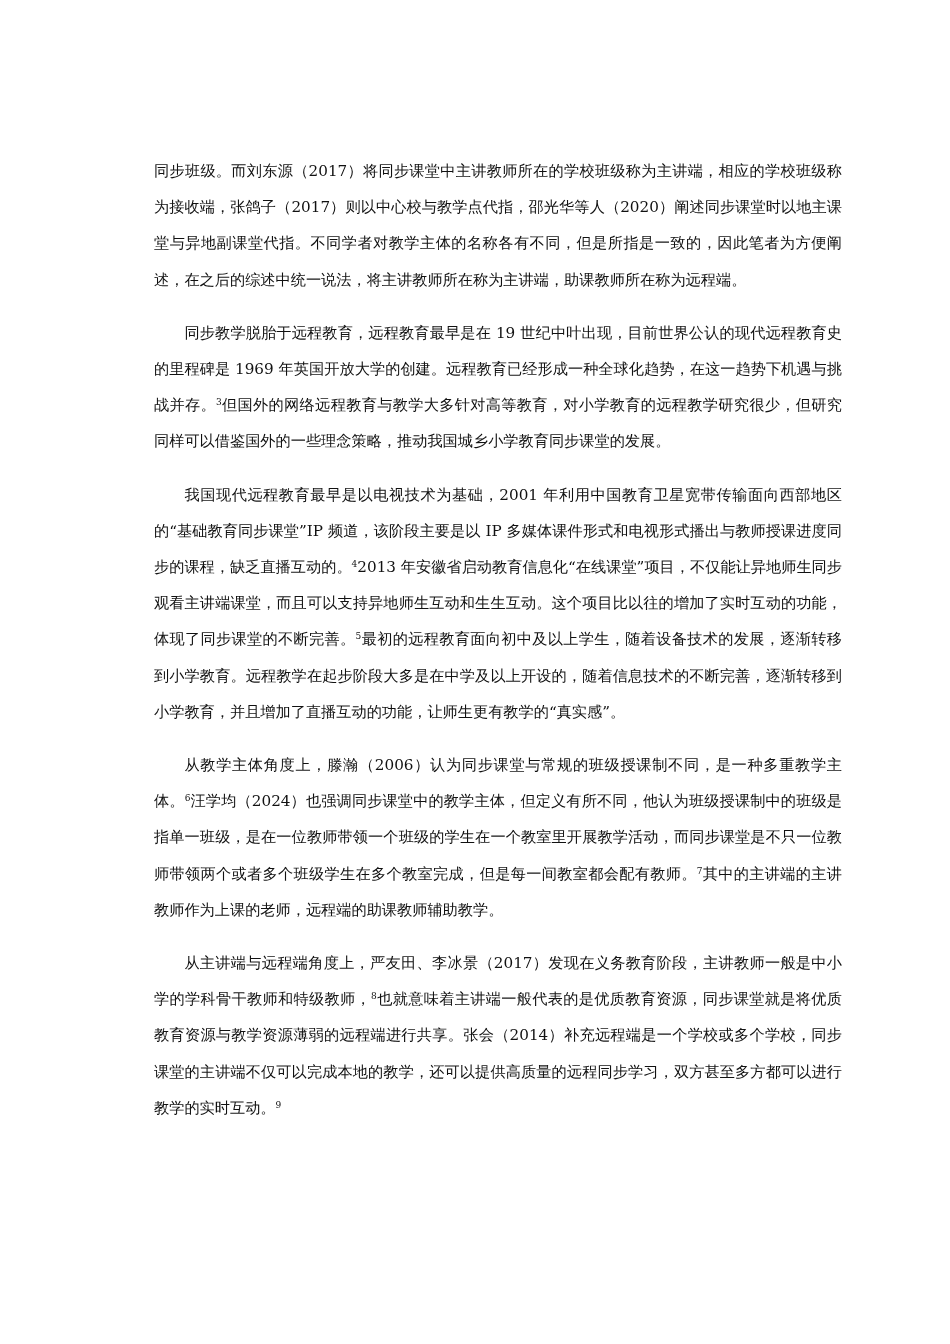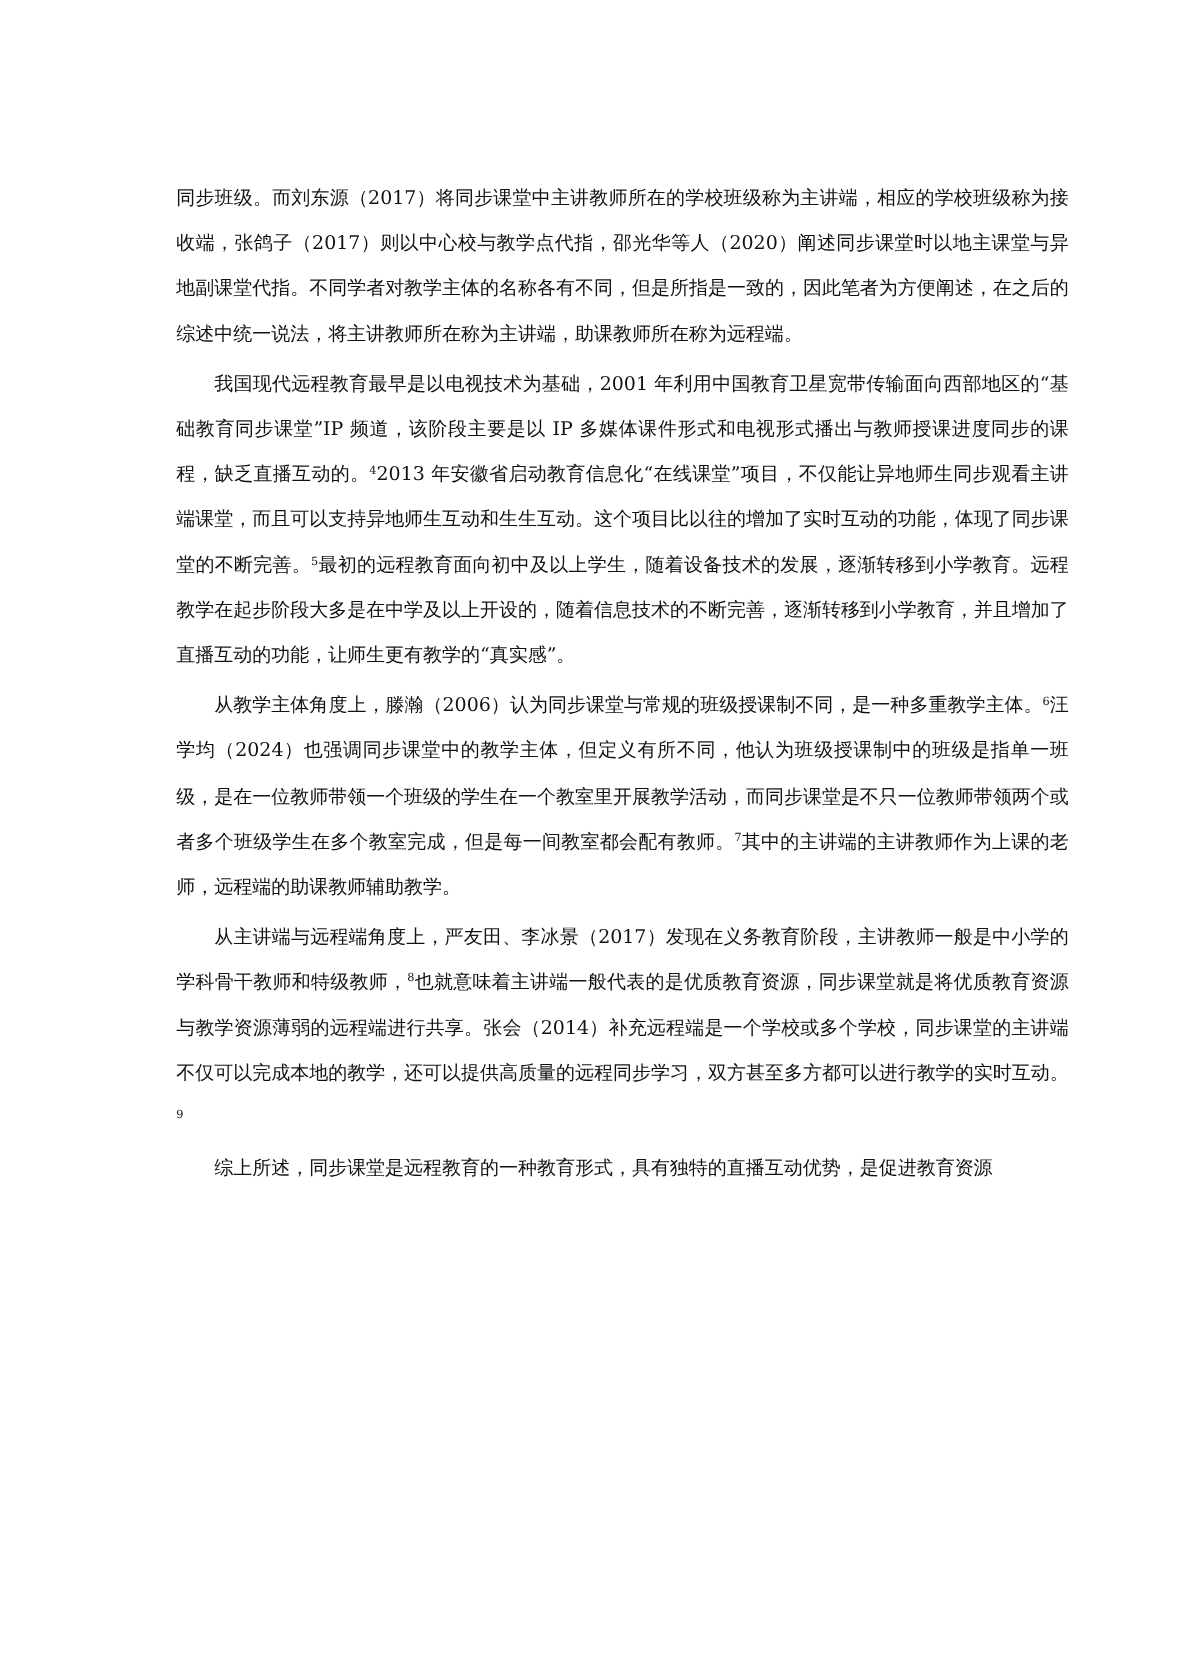--- a/index.html
+++ b/index.html
@@ -10,46 +10,46 @@
     left: 137px;
     top: 136px;
     width: 722px;
     font-family: "DejaVu Serif", "Liberation Serif", serif;
     font-size: 15.2px;
     color: #111;
     line-height: 36.2px;
     text-align: justify;
     text-justify: inter-character;
   }
-  .para { margin: 4px; padding: 0; }
+  .para { margin: 17px; padding: 0; }
   .indent { text-indent: 2em; }
   sup { font-size: 9px; line-height: 0; vertical-align: 0.55em; }
 </style>
 </head>
 <body>
 
 <div class="page">
   <div class="content">
 
     <p class="para">
       <span>同步班级。而刘东源（2017）将同步课堂中主讲教师所在的学校班级称为主讲端，相应的学校班级称为接收端，张鸽子（2017）则以中心校与教学点代指，邵光华等人（2020）阐述同步课堂时以地主课堂与异地副课堂代指。不同学者对教学主体的名称各有不同，但是所指是一致的，因此笔者为方便阐述，在之后的综述中统一说法，将主讲教师所在称为主讲端，助课教师所在称为远程端。</span>
     </p>
 
+    <p class="para indent">
+      <span>同步教学脱胎于远程教育，远程教育最早是在 19 世纪中叶出现，目前世界公认的现代远程教育史的里程碑是 1969 年英国开放大学的创建。远程教育已经形成一种全球化趋势，在这一趋势下机遇与挑战并存。</span><sup>3</sup><span>但国外的网络远程教育与教学大多针对高等教育，对小学教育的远程教学研究很少，但研究同样可以借鉴国外的一些理念策略，推动我国城乡小学教育同步课堂的发展。</span>
+    </p>
 
     <p class="para indent">
       <span>我国现代远程教育最早是以电视技术为基础，2001 年利用中国教育卫星宽带传输面向西部地区的“基础教育同步课堂”IP 频道，该阶段主要是以 IP 多媒体课件形式和电视形式播出与教师授课进度同步的课程，缺乏直播互动的。</span><sup>4</sup><span>2013 年安徽省启动教育信息化“在线课堂”项目，不仅能让异地师生同步观看主讲端课堂，而且可以支持异地师生互动和生生互动。这个项目比以往的增加了实时互动的功能，体现了同步课堂的不断完善。</span><sup>5</sup><span>最初的远程教育面向初中及以上学生，随着设备技术的发展，逐渐转移到小学教育。远程教学在起步阶段大多是在中学及以上开设的，随着信息技术的不断完善，逐渐转移到小学教育，并且增加了直播互动的功能，让师生更有教学的“真实感”。</span>
     </p>
 
     <p class="para indent">
       <span>从教学主体角度上，滕瀚（2006）认为同步课堂与常规的班级授课制不同，是一种多重教学主体。</span><sup>6</sup><span>汪学均（2024）也强调同步课堂中的教学主体，但定义有所不同，他认为班级授课制中的班级是指单一班级，是在一位教师带领一个班级的学生在一个教室里开展教学活动，而同步课堂是不只一位教师带领两个或者多个班级学生在多个教室完成，但是每一间教室都会配有教师。</span><sup>7</sup><span>其中的主讲端的主讲教师作为上课的老师，远程端的助课教师辅助教学。</span>
     </p>
 
     <p class="para indent">
       <span>从主讲端与远程端角度上，严友田、李冰景（2017）发现在义务教育阶段，主讲教师一般是中小学的学科骨干教师和特级教师，</span><sup>8</sup><span>也就意味着主讲端一般代表的是优质教育资源，同步课堂就是将优质教育资源与教学资源薄弱的远程端进行共享。张会（2014）补充远程端是一个学校或多个学校，同步课堂的主讲端不仅可以完成本地的教学，还可以提供高质量的远程同步学习，双方甚至多方都可以进行教学的实时互动。</span><sup>9</sup>
     </p>
 
 
-    <p class="para indent">
-      <span>综上所述，同步课堂是远程教育的一种教育形式，具有独特的直播互动优势，是促进教育资源</span>
-    </p>
 
   </div>
 </div>
 
 </body></html>

